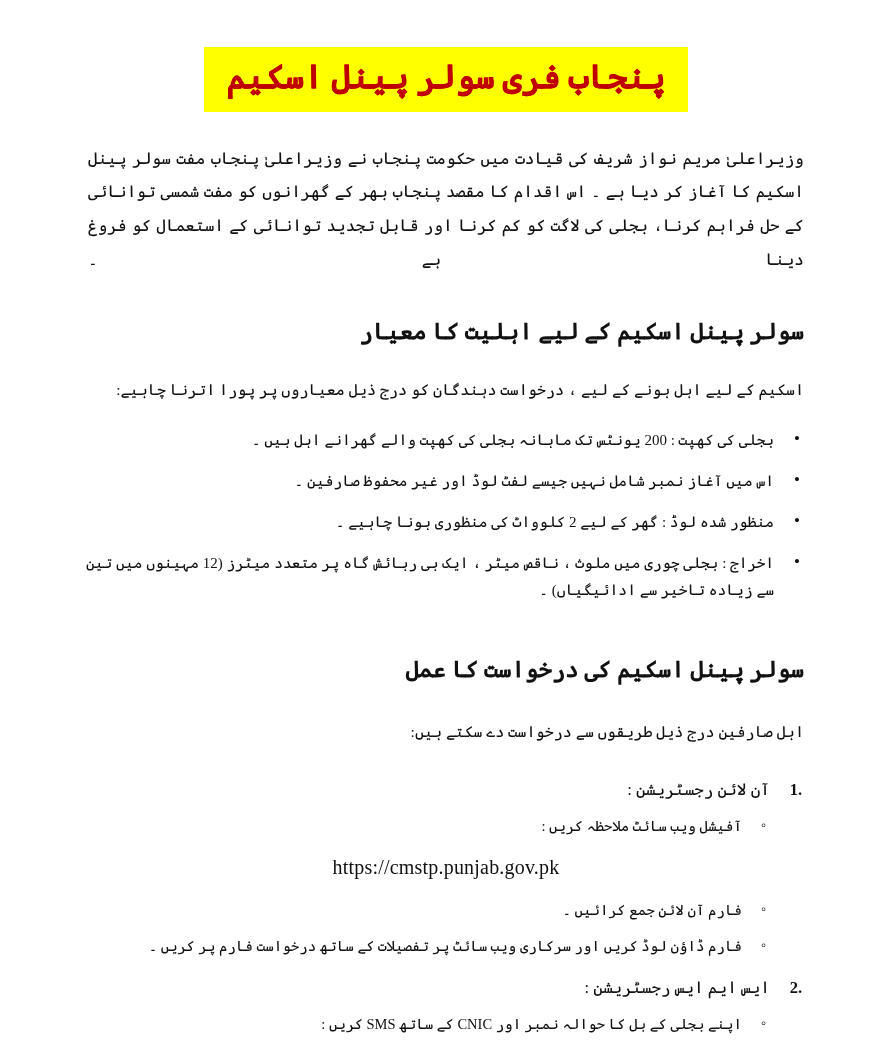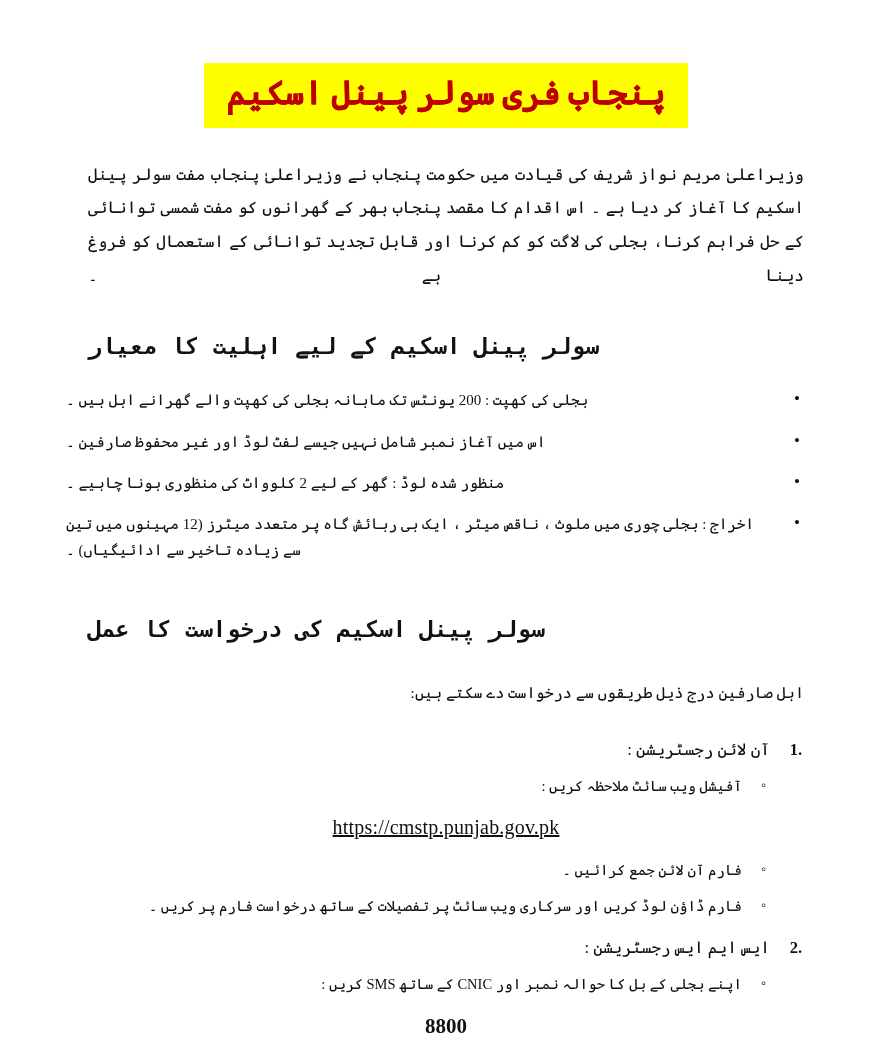--- a/index.html
+++ b/index.html
@@ -13,21 +13,21 @@
     height: 1051px;
     position: relative;
     font-family: "Liberation Serif", "DejaVu Serif", serif;
     color: #111111;
     overflow: hidden;
   }
   .page {
     width: 892px;
     height: 919px;
     box-sizing: border-box;
-    padding: 16px 30px;
+    padding: 0 30px;
     position: relative;
   }
 
   
   .title-wrap {
     display: flex;
     justify-content: center;
     padding-top: 47px;
   }
   .title-banner {
@@ -50,27 +50,26 @@
     text-align: justify;
     text-align-last: justify;
     font-size: 16.5px;
     line-height: 2.05;
     margin: 30px 58px 0 58px;
     letter-spacing: 0.2px;
   }
 
   h2.section-heading {
     direction: rtl;
-    text-align: left;
+    text-align: right;
     font-size: 23px;
     font-weight: bold;
     line-height: 1.5;
     margin: 38px 58px 0 58px;
     padding: 0;
-    font-family: Liberation Mono, monospace;
   }
   h2.section-heading.second {
     margin-top: 50px;
   }
 
   .lede {
     direction: rtl;
     text-align: right;
     font-size: 15.5px;
     line-height: 1.9;
@@ -86,21 +85,21 @@
     list-style: none;
     margin: 22px 58px 0 36px;
     padding: 0;
   }
   ul.criteria > li {
     position: relative;
     font-size: 15px;
     line-height: 1.75;
     padding-right: 30px;
     margin-bottom: 15px;
-    text-align: left;
+    text-align: right;
   }
   ul.criteria > li::before {
     content: "\2022";
     position: absolute;
     right: 4px;
     top: -2px;
     font-size: 17px;
     line-height: 1.6;
     color: #111;
   }
@@ -163,21 +162,20 @@
 
   .url-line {
     direction: ltr;
     text-align: center;
     font-family: "Liberation Serif", "DejaVu Serif", serif;
     font-size: 20px;
     line-height: 1.6;
     margin: 12px 0 14px 0;
     color: #111;
     letter-spacing: 0.2px;
-    text-decoration: underline;
   }
 
   .sms-number {
     direction: rtl;
     text-align: center;
     font-size: 21px;
     font-weight: bold;
     line-height: 1.5;
     margin: 14px 0 0 0;
   }
@@ -193,20 +191,21 @@
 <div class="page">
 
   <div class="title-wrap">
     <div class="title-banner">پنجاب فری سولر پینل اسکیم</div>
   </div>
 
   <p class="intro">وزیراعلیٰ مریم نواز شریف کی قیادت میں حکومت پنجاب نے وزیراعلیٰ پنجاب مفت سولر پینل اسکیم کا آغاز کر دیا ہے ۔ اس اقدام کا مقصد پنجاب بھر کے گھرانوں کو مفت شمسی توانائی کے حل فراہم کرنا، بجلی کی لاگت کو کم کرنا اور قابل تجدید توانائی کے استعمال کو فروغ دینا ہے ۔</p>
 
   <h2 class="section-heading">سولر پینل اسکیم کے لیے اہلیت کا معیار</h2>
 
+  <p class="lede">اسکیم کے لیے اہل ہونے کے لیے ، درخواست دہندگان کو درج ذیل معیاروں پر پورا اترنا چاہیے:</p>
 
   <ul class="criteria">
     <li>بجلی کی کھپت : 200 یونٹس تک ماہانہ بجلی کی کھپت والے گھرانے اہل ہیں ۔</li>
     <li>اس میں آغاز نمبر شامل نہیں جیسے لفٹ لوڈ اور غیر محفوظ صارفین ۔</li>
     <li>منظور شدہ لوڈ : گھر کے لیے 2 کلوواٹ کی منظوری ہونا چاہیے ۔</li>
     <li>اخراج : بجلی چوری میں ملوث ، ناقص میٹر ، ایک ہی رہائش گاہ پر متعدد میٹرز (12 مہینوں میں تین سے زیادہ تاخیر سے ادائیگیاں) ۔</li>
   </ul>
 
   <h2 class="section-heading second">سولر پینل اسکیم کی درخواست کا عمل</h2>
 

